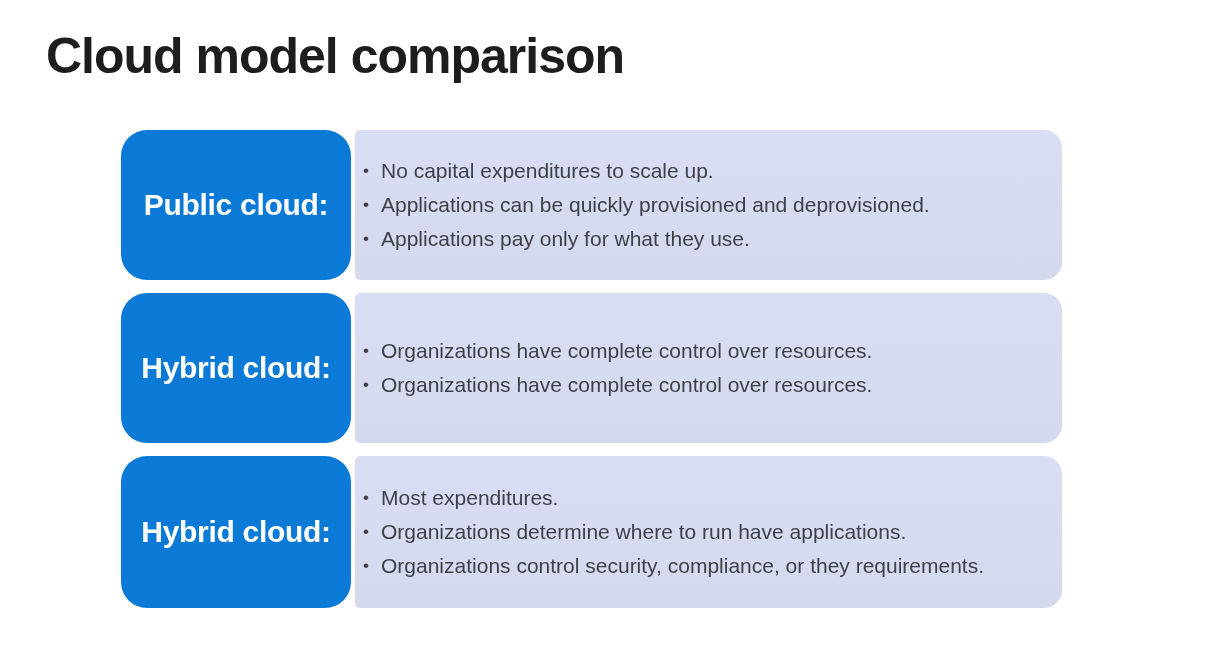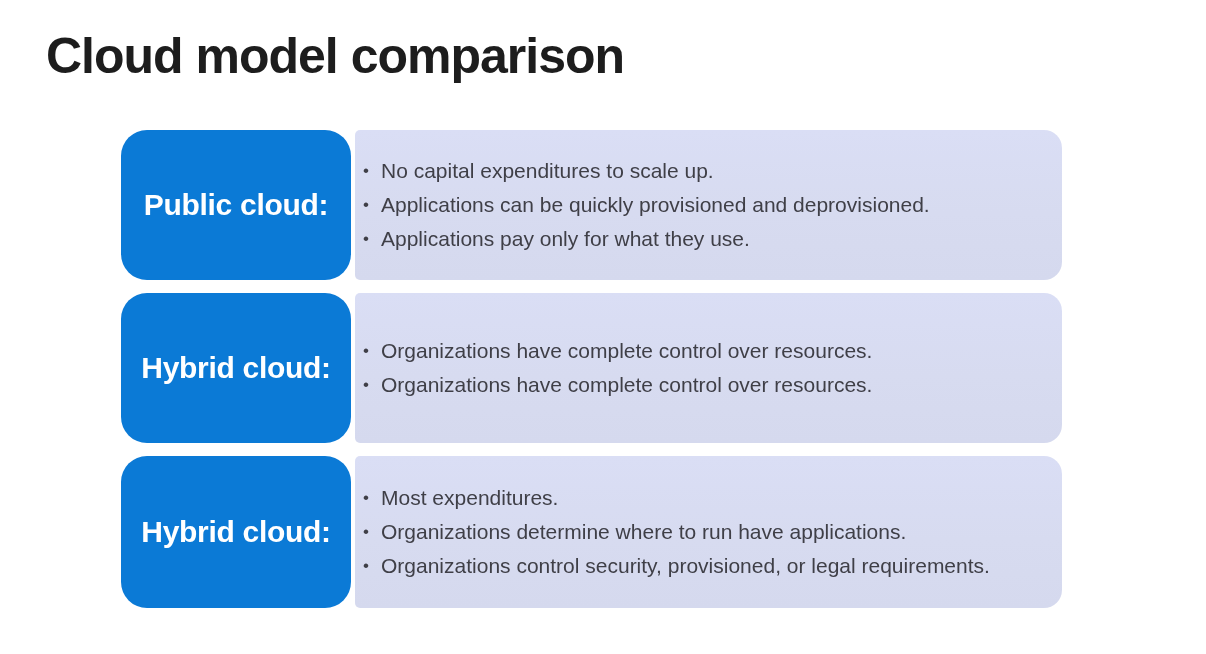--- a/index.html
+++ b/index.html
@@ -124,18 +124,18 @@
           <div class="bullet">
             <span class="dot">•</span>
             <span class="btext">Most expenditures.</span>
           </div>
           <div class="bullet">
             <span class="dot">•</span>
             <span class="btext">Organizations determine where to run have applications.</span>
           </div>
           <div class="bullet">
             <span class="dot">•</span>
-            <span class="btext">Organizations control security, provisioned, or legal requirements.</span>
+            <span class="btext">Organizations control security, compliance, or they requirements.</span>
           </div>
         </div>
       </div>
     </div>
 </div>
 
 </body></html>

